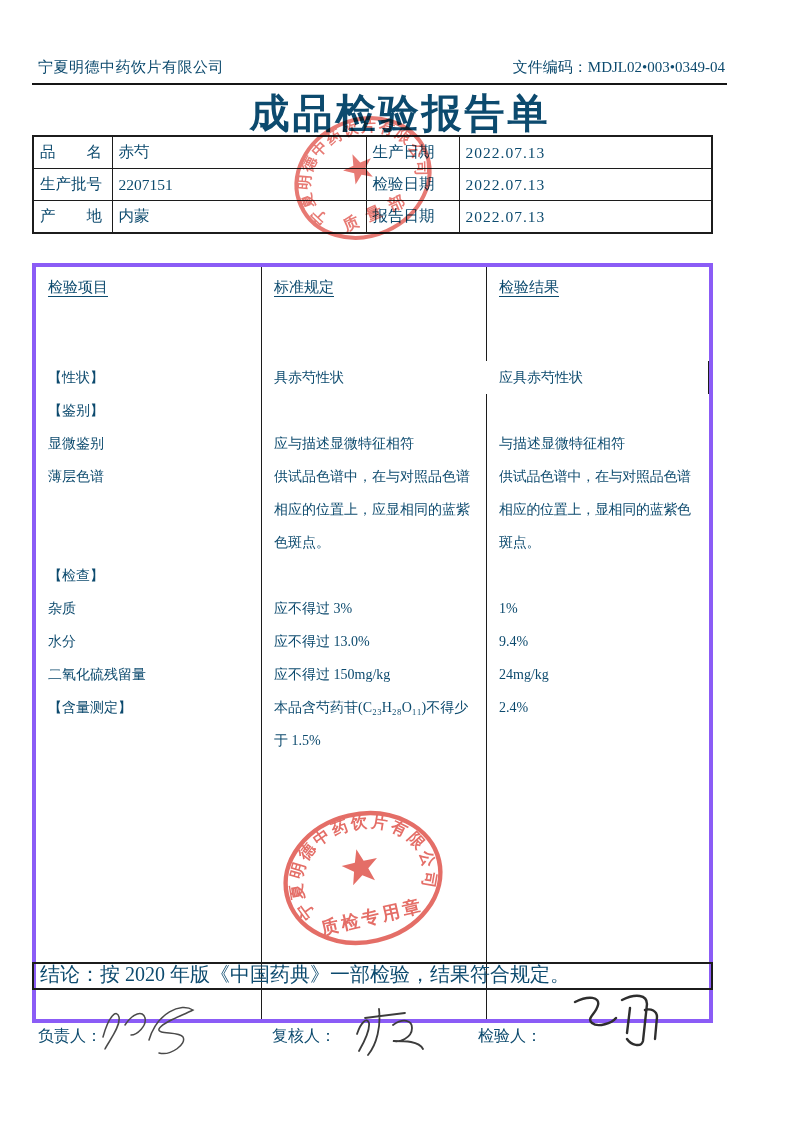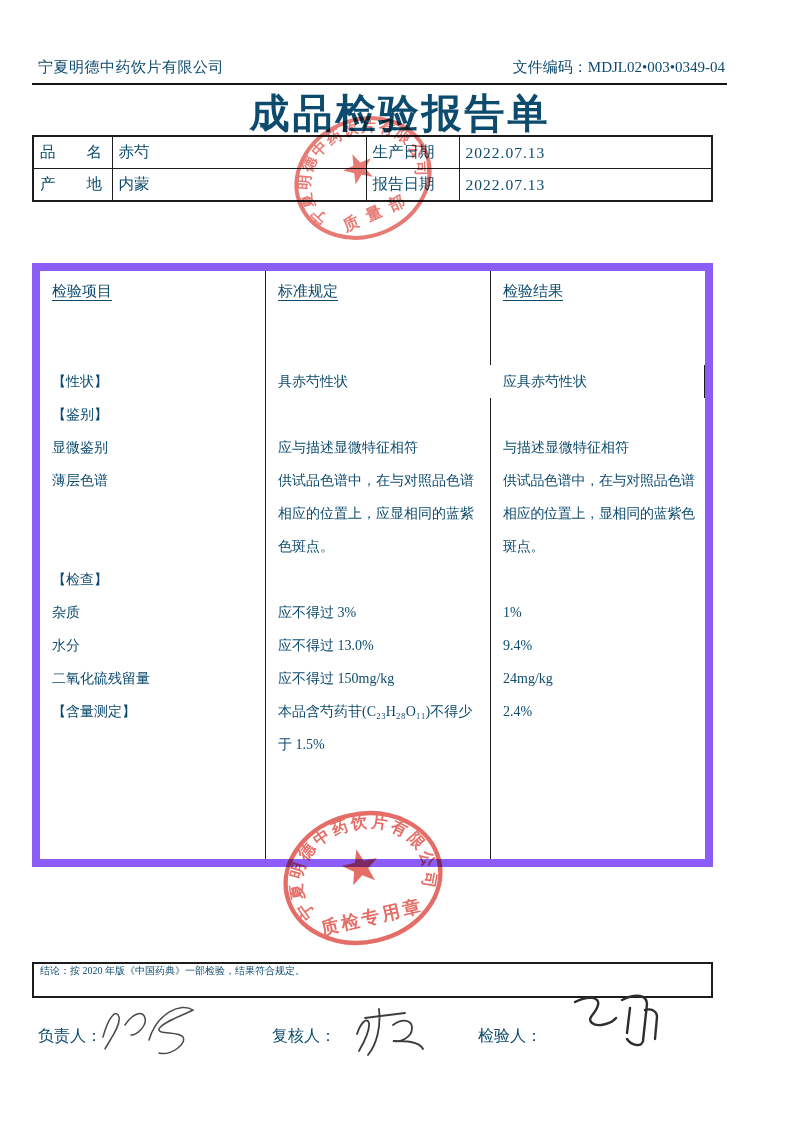--- a/index.html
+++ b/index.html
@@ -16,35 +16,35 @@
   .title{position:absolute;left:0;top:86px;width:800px;text-align:center;
          font-size:40px;font-weight:bold;letter-spacing:3px;}
   
   table.info{position:absolute;left:32px;top:135px;width:681px;border-collapse:collapse;
              table-layout:fixed;font-size:15.5px;}
   table.info td{border:1px solid #1c1c1c;height:31px;padding:0 0 0 6px;vertical-align:middle;}
   table.info{border:2px solid #1c1c1c;}
   td.datelabel{padding-left:8px;}
   td.dateval{padding-left:10px;letter-spacing:1px;}
   
-  .main{position:absolute;left:32px;top:263px;width:681px;height:604px;
-        border:8px solid #8b5cf6;display:grid;box-sizing:border-box;
+  .main{position:absolute;left:32px;top:263px;width:681px;height:760px;
+        border:4px solid #8b5cf6;display:grid;box-sizing:border-box;
         grid-template-columns:226px 225px 1fr;
         grid-template-rows:64px 30px auto auto auto auto auto auto auto auto auto 1fr;
         font-size:14px;}
   .mc{padding:0 8px 0 12px;line-height:33px;box-sizing:border-box;}
   .b1{border-right:1px solid #1c1c1c;}
   .mhead{padding-top:10px;line-height:20px;font-size:15px;}
   .mhead.ctr{text-align:left;}
   .mhead span{text-decoration:underline;text-underline-offset:4px;}
   .tight{letter-spacing:-0.3px;}
   
-  .conclusion{position:absolute;left:32px;top:962px;width:681px;height:36px;
-              border:2px solid #1c1c1c;box-sizing:border-box;display:flex;align-items:flex-start;
-              padding-left:6px;font-size:10px;}
+  .conclusion{position:absolute;left:32px;top:962px;width:681px;height:28px;
+              border:2px solid #1c1c1c;box-sizing:border-box;display:flex;align-items:flex-end;
+              padding-left:6px;font-size:20px;}
   
   .sig-label{position:absolute;font-size:16px;}
   .lab-resp{left:38px;top:1026px;}
   .lab-rev{left:272px;top:1026px;}
   .lab-insp{left:478px;top:1026px;}
   .sigsvg{position:absolute;}
   .sig1{left:95px;top:995px;}
   .sig2{left:345px;top:1000px;}
   .sig3{left:565px;top:988px;}
   
@@ -67,20 +67,26 @@
         <col style="width:79px">
         <col style="width:254px">
         <col style="width:93px">
         <col>
       </colgroup>
     <tbody>
         <tr>
       <td>品　　名</td>
       <td>赤芍</td>
       <td class="datelabel">生产日期</td>
+      <td class="dateval">2022.07.13</td>
+    </tr>
+    <tr>
+      <td>生产批号</td>
+      <td>2207151</td>
+      <td class="datelabel">检验日期</td>
       <td class="dateval">2022.07.13</td>
     </tr>
     <tr>
       <td>产　　地</td>
       <td>内蒙</td>
       <td class="datelabel">报告日期</td>
       <td class="dateval">2022.07.13</td>
     </tr>
   </tbody>
     </table>

